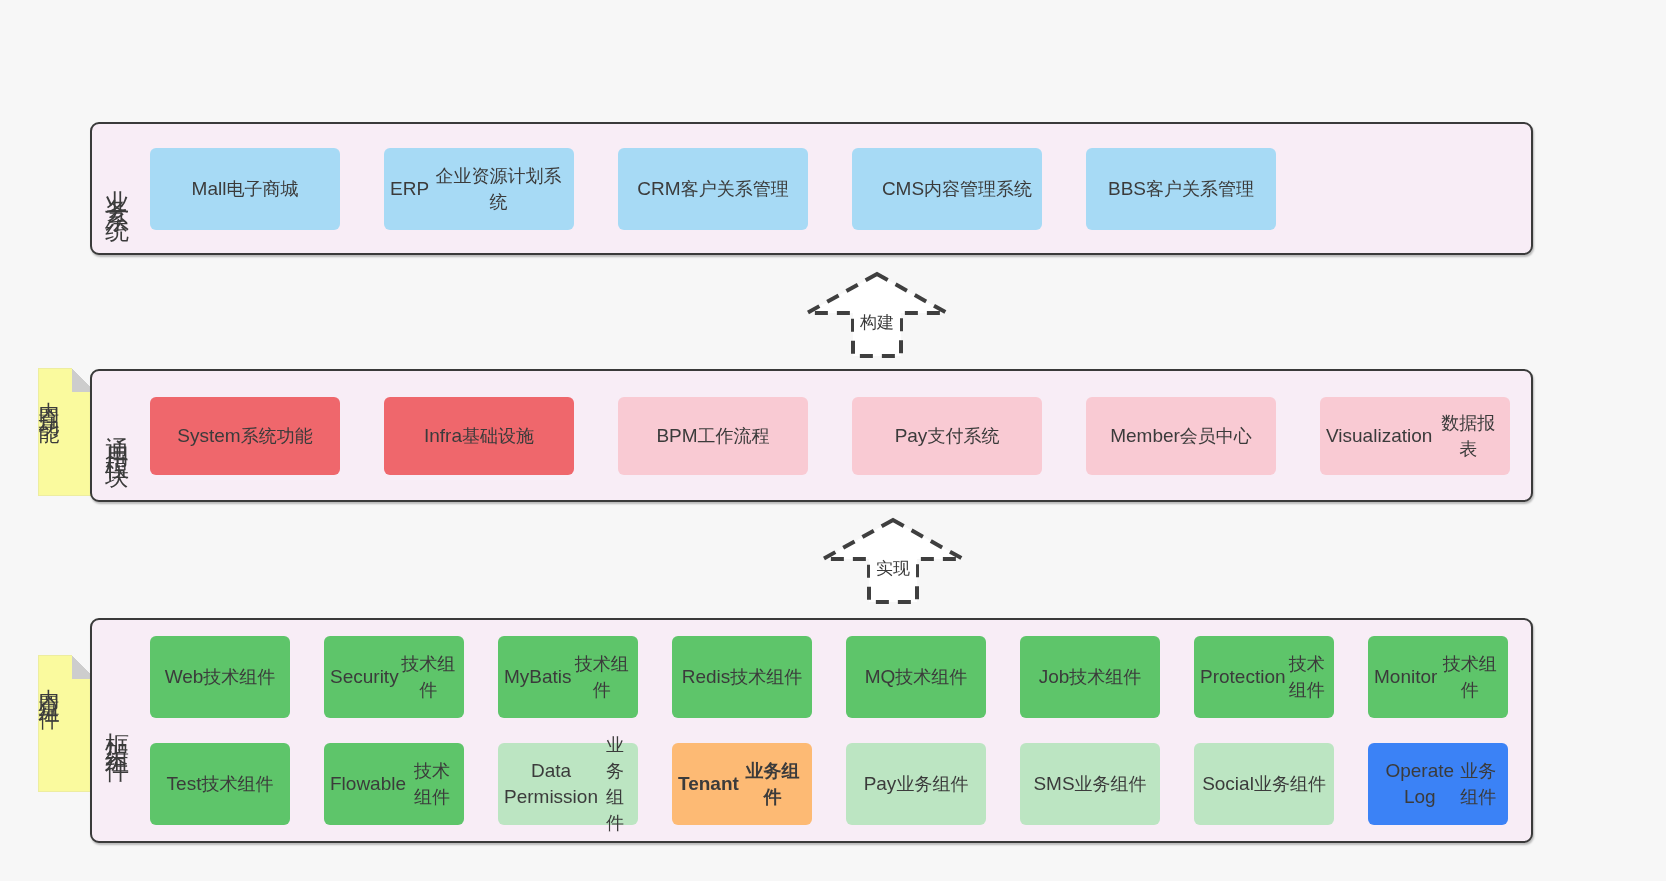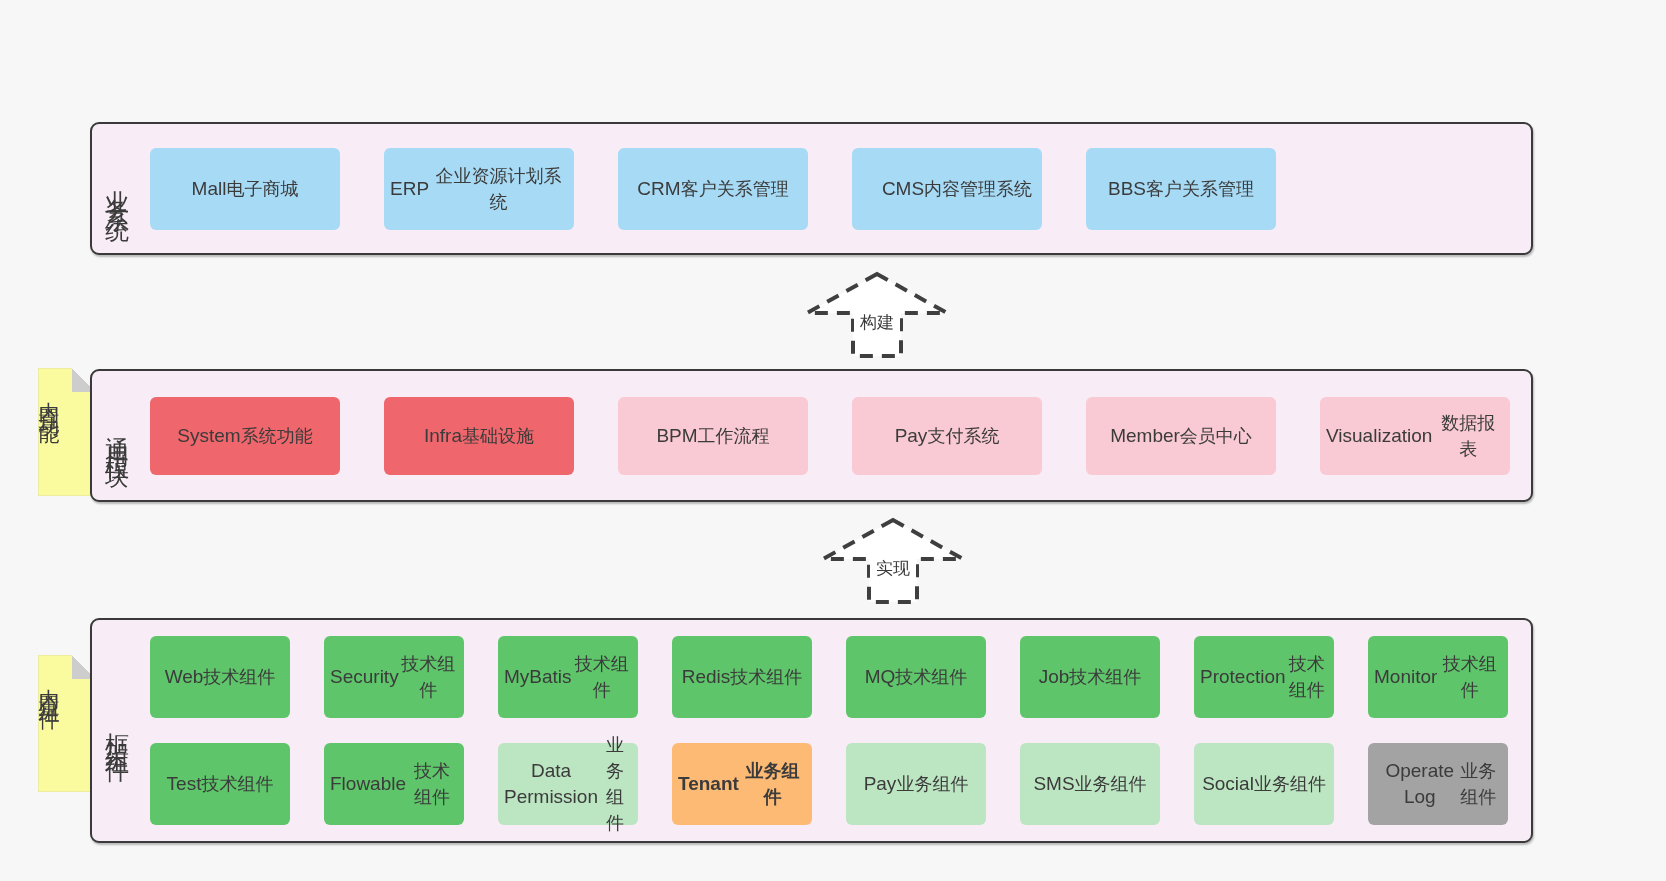--- a/index.html
+++ b/index.html
@@ -205,21 +205,21 @@
             <div class="box-subtitle">业务组件</div>
           </div>
           <div class="box" style="background: rgb(188, 229, 194);">
             <div class="box-title">SMS</div>
             <div class="box-subtitle">业务组件</div>
           </div>
           <div class="box" style="background: rgb(188, 229, 194);">
             <div class="box-title">Social</div>
             <div class="box-subtitle">业务组件</div>
           </div>
-          <div class="box" style="background: #a3a3a3; padding-left: 17px;">
+          <div class="box" style="background: #3b82f6; padding-left: 17px;">
             <div class="box-title">Operate Log</div>
             <div class="box-subtitle">业务组件</div>
           </div>
         </div>
       </div>
   </div>
 
 </div>
 
 </body></html>

